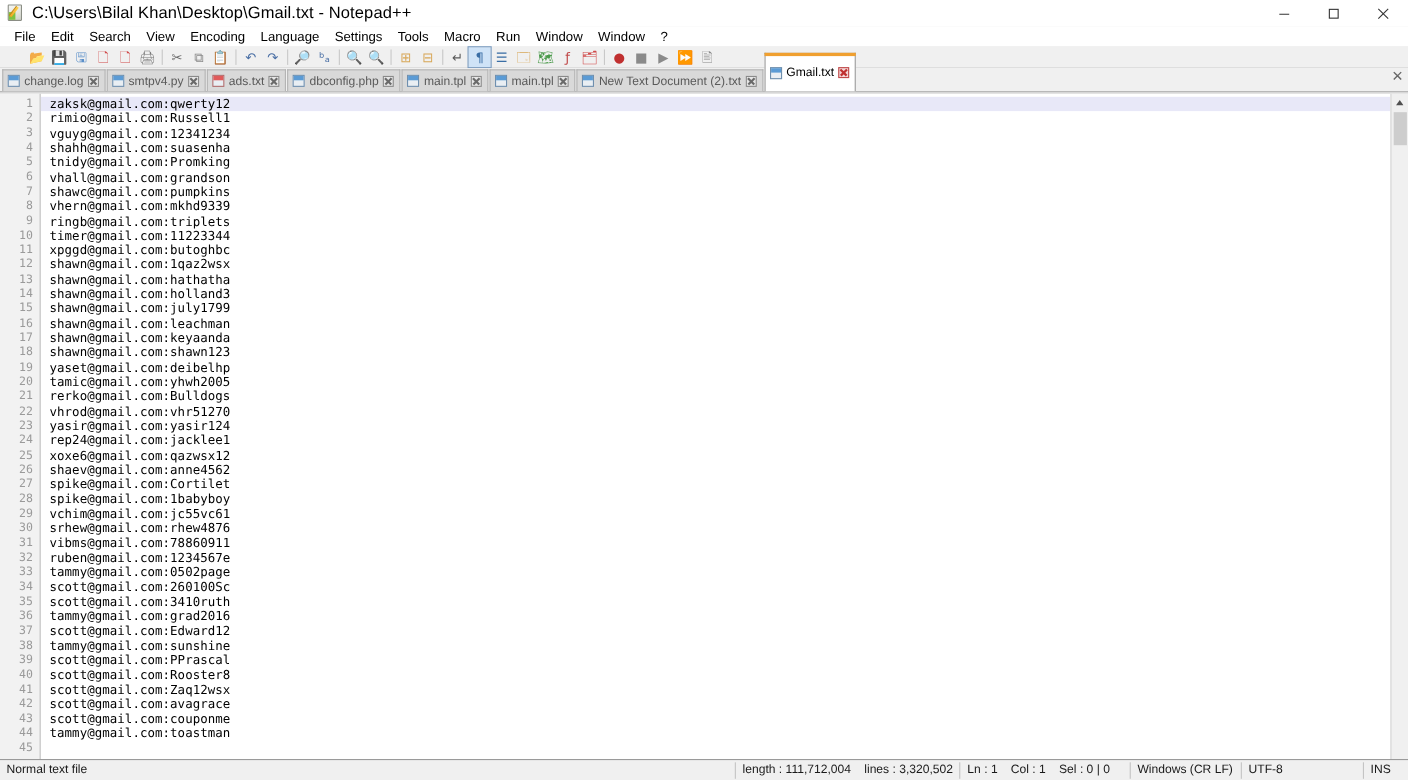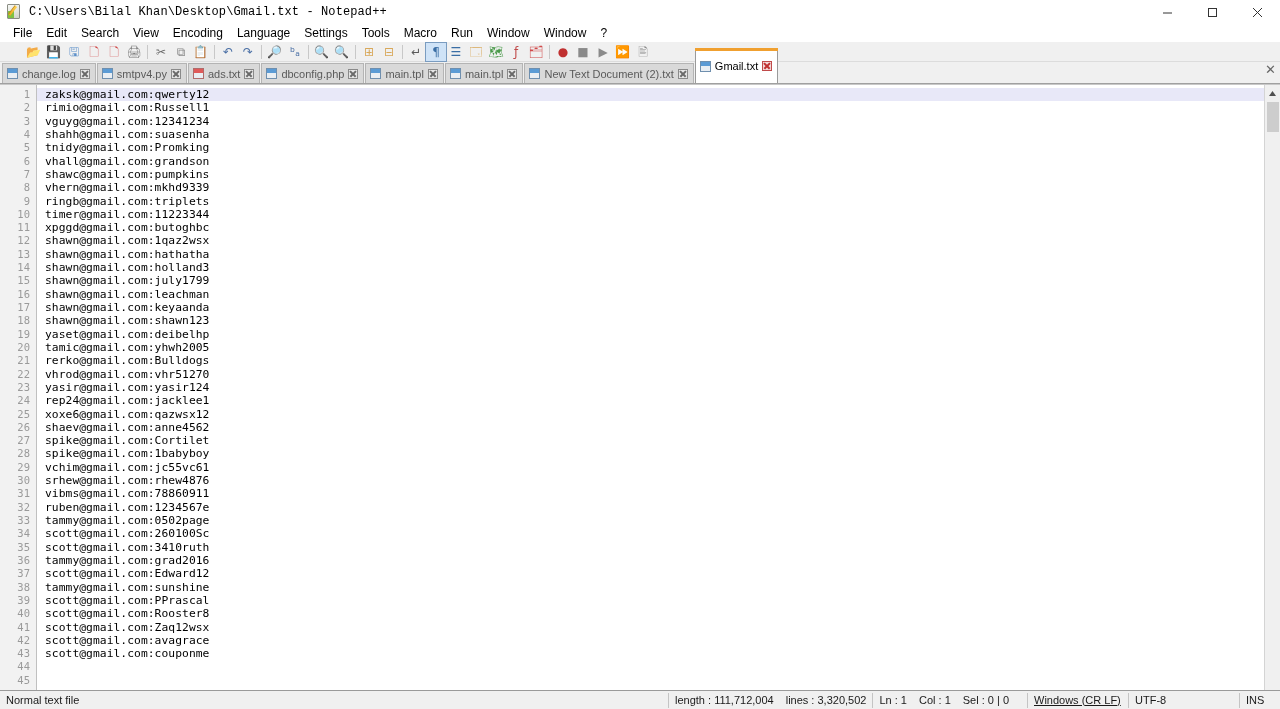--- a/index.html
+++ b/index.html
@@ -26,23 +26,22 @@
   .title-icon .green {
     position:absolute; left:2px; top:7px; width:6px; height:7px; background:#7fc241;
   }
   .title-icon .pencil {
     position:absolute; left:5px; top:1px; width:3px; height:11px;
     background: linear-gradient(180deg,#ffd24a,#f2a520);
     transform: rotate(38deg); transform-origin: 50% 50%;
     border-left:1px solid #c98a10;
   }
   .title-text {
-    font-size:12px; color:#000; line-height:24px; letter-spacing:0.1px;
+    font-size:15px; color:#000; line-height:24px; letter-spacing:0.1px;
     white-space:nowrap;
-    font-family:Liberation Mono, monospace;
   }
   .win-buttons { position:absolute; right:0; top:0; height:24px; display:flex; }
   .win-btn {
     width:45px; height:24px; display:flex; align-items:center; justify-content:center;
     color:#1a1a1a;
   }
   .win-btn svg { display:block; }
 
   
   .menubar {
@@ -180,21 +179,21 @@
     font-size:11px; color:#1a1a1a;
   }
   .sb-cell { padding:0 6px; line-height:19px; white-space:nowrap; position:relative; height:19px; }
   .sb-sep { width:1px; height:15px; background:#c4c4c4; flex:none; }
   .sb-doctype { width:668px; flex:none; }
   .sb-len { flex:none;text-align:center; }
   .sb-lines { flex:none; }
   .sb-ln { flex:none; }
   .sb-col { flex:none; }
   .sb-sel { flex:1 1 auto; }
-  .sb-eol { width:100px; flex:none;text-decoration:underline; }
+  .sb-eol { width:100px; flex:none; }
   .sb-enc { width:110px; flex:none; }
   .sb-ins { width:40px; flex:none; }
 </style>
 </head>
 <body>
 
 <div id="app">
 
   <div class="titlebar">
     <div class="title-icon">
@@ -525,20 +524,21 @@
           <div class="line">scott@gmail.com:260100Sc</div>
           <div class="line">scott@gmail.com:3410ruth</div>
           <div class="line">tammy@gmail.com:grad2016</div>
           <div class="line">scott@gmail.com:Edward12</div>
           <div class="line">tammy@gmail.com:sunshine</div>
           <div class="line">scott@gmail.com:PPrascal</div>
           <div class="line">scott@gmail.com:Rooster8</div>
           <div class="line">scott@gmail.com:Zaq12wsx</div>
           <div class="line">scott@gmail.com:avagrace</div>
           <div class="line">scott@gmail.com:couponme</div>
+          <div class="line">tammy@gmail.com:toastman</div>
         </div>
     </div>
     <div class="vscroll">
       <div class="arrow-up">
         <svg width="7" height="5" viewBox="0 0 7 5">
             <polygon points="3.5,0 7,5 0,5" fill="#505050"></polygon>
           </svg>
       </div>
       <div class="thumb"></div>
       <div class="track"></div>

